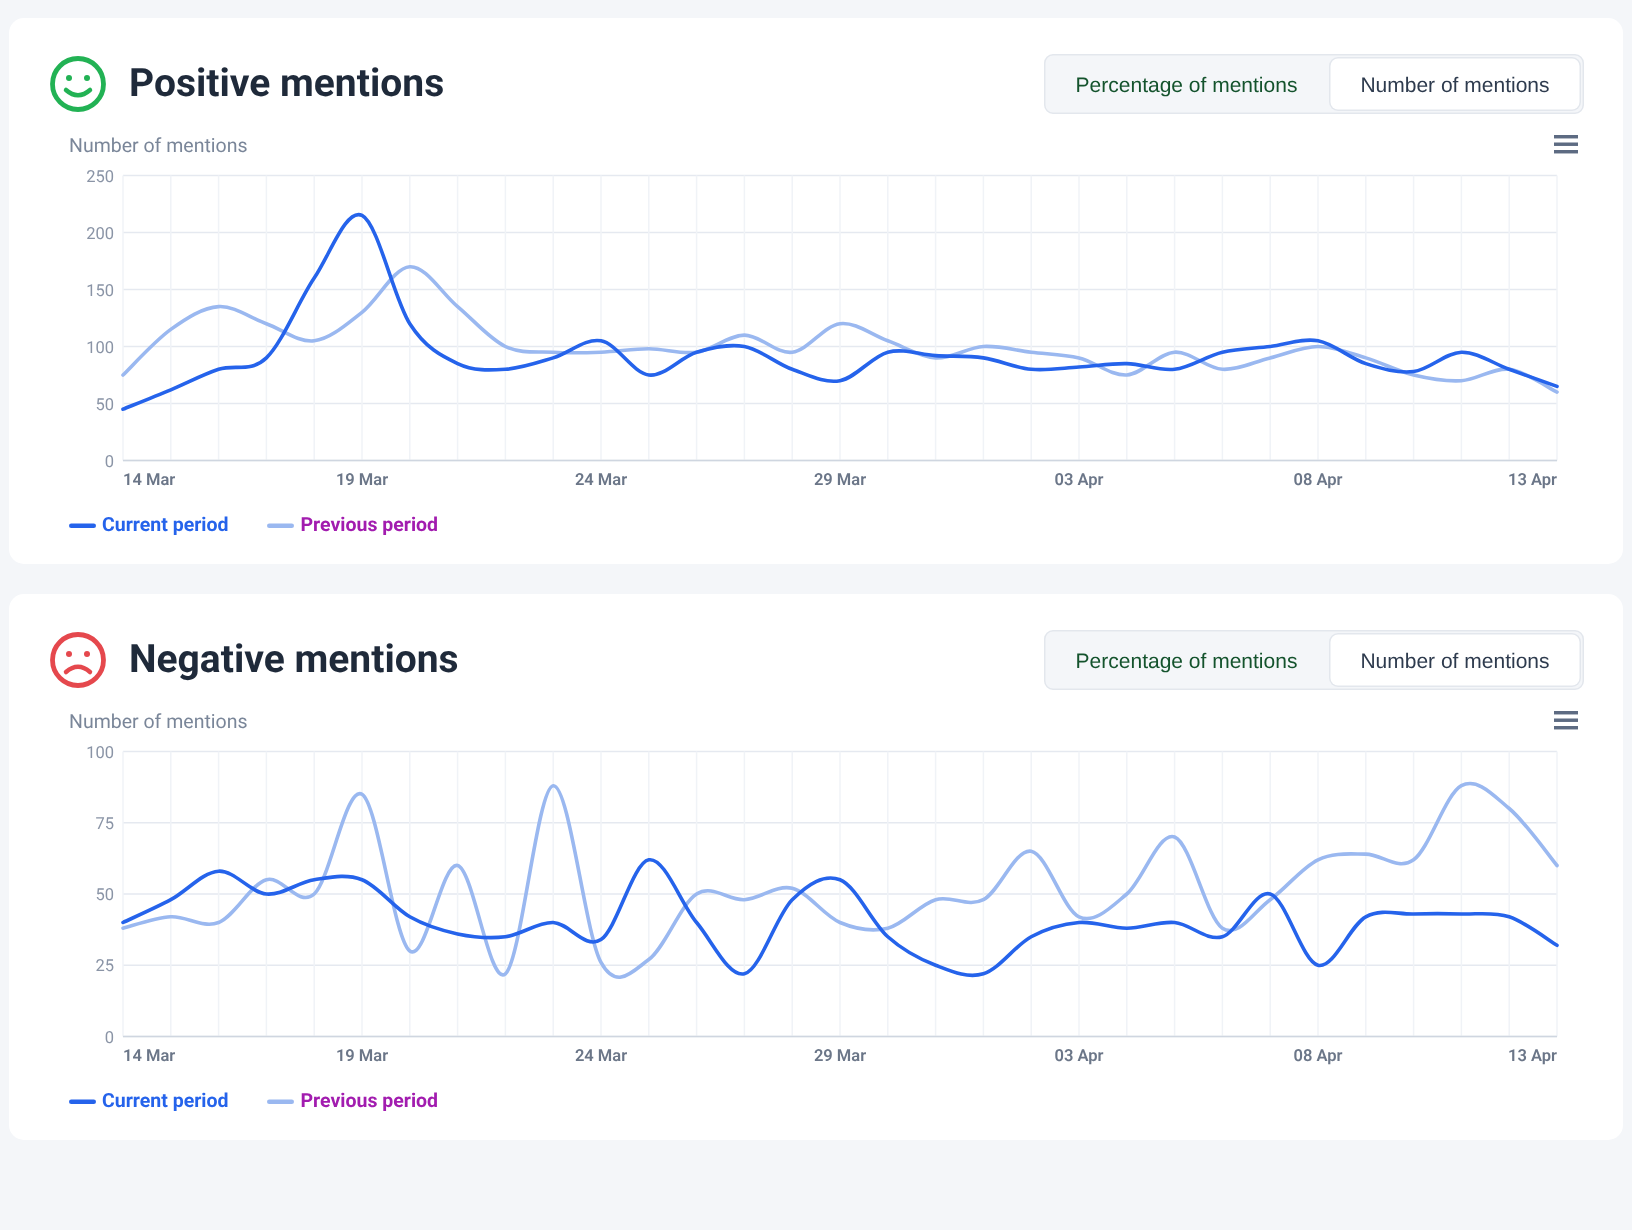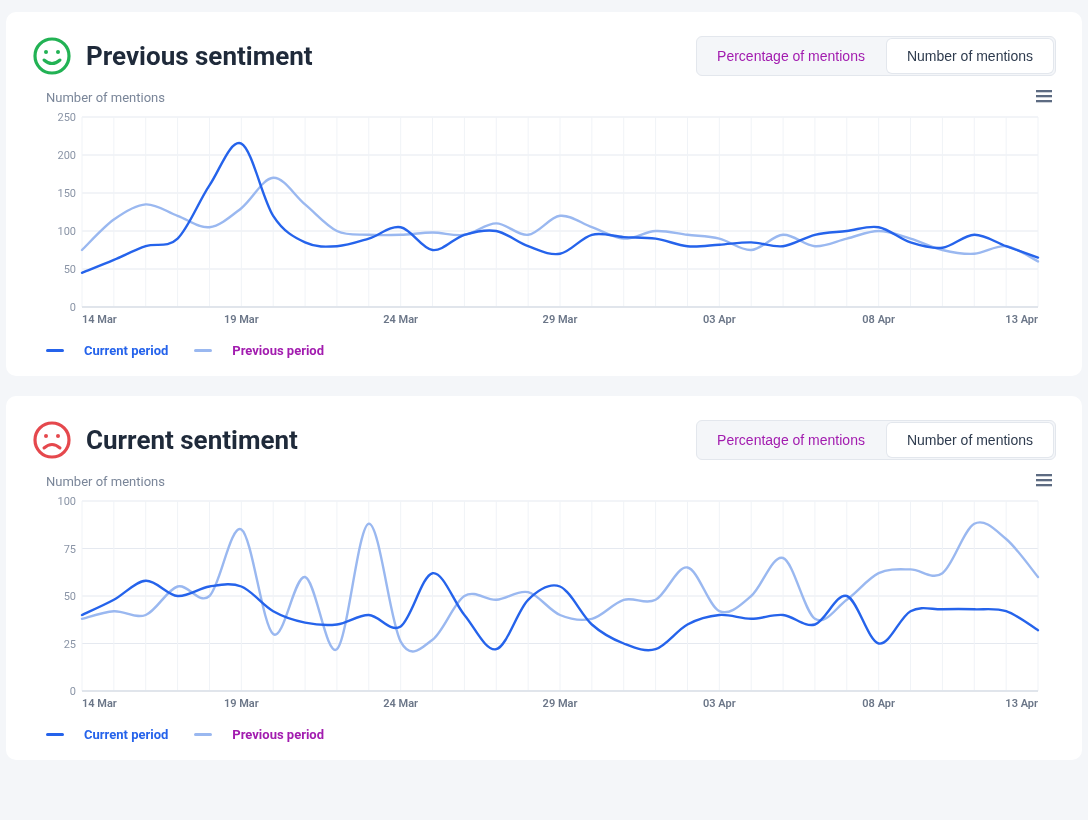--- a/index.html
+++ b/index.html
@@ -36,21 +36,21 @@
   .toggle {
     display: inline-flex;
     border: 1px solid #e3e7ed;
     background: #f4f6f9;
     border-radius: 6px;
     overflow: hidden;
   }
   .toggle-btn {
     padding: 9px 20px;
     font-size: 14px;
-    color: #a21caf;
+    color: #14532d;
     cursor: pointer;
     border: none;
     background: transparent;
   }
   .toggle-btn.active {
     background: #fff;
     color: #2e3b4e;
     border-radius: 5px;
     margin: 2px;
     box-shadow: 0 0 0 1px #e3e7ed;
@@ -73,40 +73,40 @@
     margin-right: 4px;
   }
   .chart-wrap { width: 100%; }
   .legend {
     display: flex;
     gap: 26px;
     margin: 10px 0 0 14px;
     font-size: 13px;
     font-weight: 700;
   }
-  .legend-item { display: flex; align-items: center; gap: 20px; }
+  .legend-item { display: flex; align-items: center; gap: 4px; }
   .legend-line { width: 18px; height: 2.5px; border-radius: 2px; }
   .legend-cur .legend-line { background: #2563eb; }
   .legend-cur span { color: #2563eb; }
   .legend-prev .legend-line { background: #9ab8f0; }
   .legend-prev span { color: #a21caf; }
 </style>
 </head>
 <body>
 
 <div class="card">
   <div class="card-header">
     <div class="title-wrap">
       <svg class="face-icon" viewBox="0 0 40 40" fill="none">
         <circle cx="20" cy="20" r="17" stroke="#22b254" stroke-width="3.2"></circle>
         <circle cx="14" cy="16" r="2" fill="#22b254"></circle>
         <circle cx="26" cy="16" r="2" fill="#22b254"></circle>
         <path d="M12 24 Q20 31 28 24" stroke="#22b254" stroke-width="3" fill="none" stroke-linecap="round"></path>
       </svg>
-      <div class="title">Previous sentiment</div>
+      <div class="title">Positive mentions</div>
     </div>
     <div class="toggle">
       <button class="toggle-btn">Percentage of mentions</button>
       <button class="toggle-btn active">Number of mentions</button>
     </div>
   </div>
   <div class="subhead">
     <div class="ylabel">Number of mentions</div>
     <div class="menu-icon">
       <svg width="16" height="14" viewBox="0 0 16 14">
@@ -187,21 +187,21 @@
 
 <div class="card">
   <div class="card-header">
     <div class="title-wrap">
       <svg class="face-icon" viewBox="0 0 40 40" fill="none">
         <circle cx="20" cy="20" r="17" stroke="#e5484d" stroke-width="3.2"></circle>
         <circle cx="14" cy="16" r="2" fill="#e5484d"></circle>
         <circle cx="26" cy="16" r="2" fill="#e5484d"></circle>
         <path d="M12 28 Q20 21 28 28" stroke="#e5484d" stroke-width="3" fill="none" stroke-linecap="round"></path>
       </svg>
-      <div class="title">Current sentiment</div>
+      <div class="title">Negative mentions</div>
     </div>
     <div class="toggle">
       <button class="toggle-btn">Percentage of mentions</button>
       <button class="toggle-btn active">Number of mentions</button>
     </div>
   </div>
   <div class="subhead">
     <div class="ylabel">Number of mentions</div>
     <div class="menu-icon">
       <svg width="16" height="14" viewBox="0 0 16 14">

